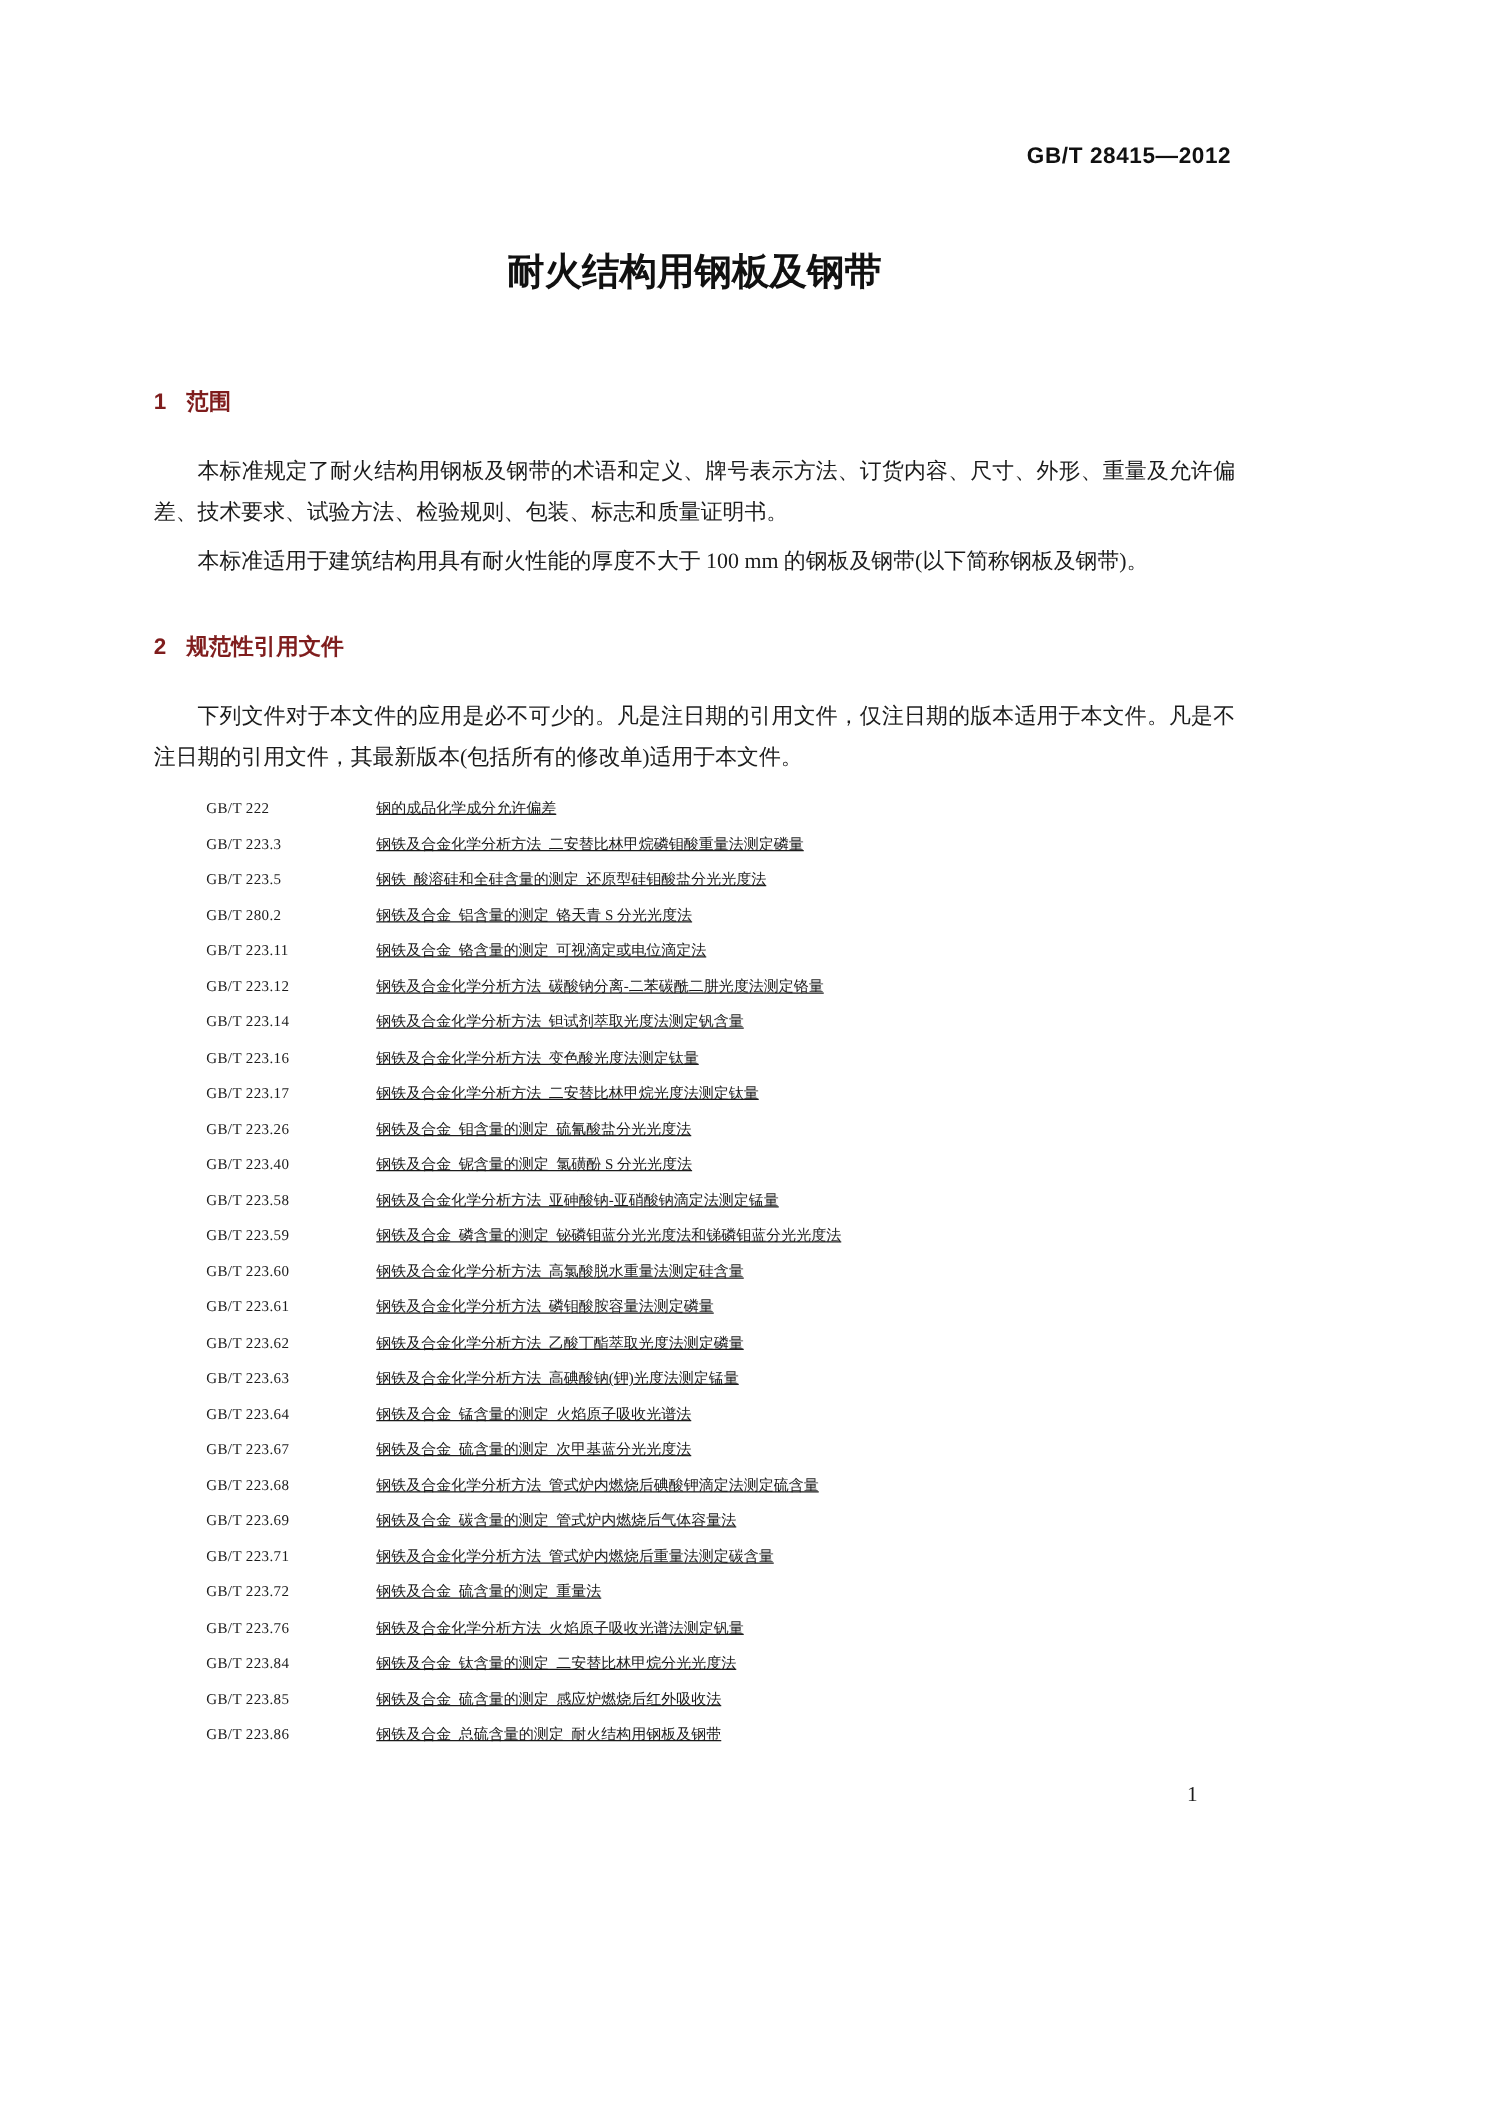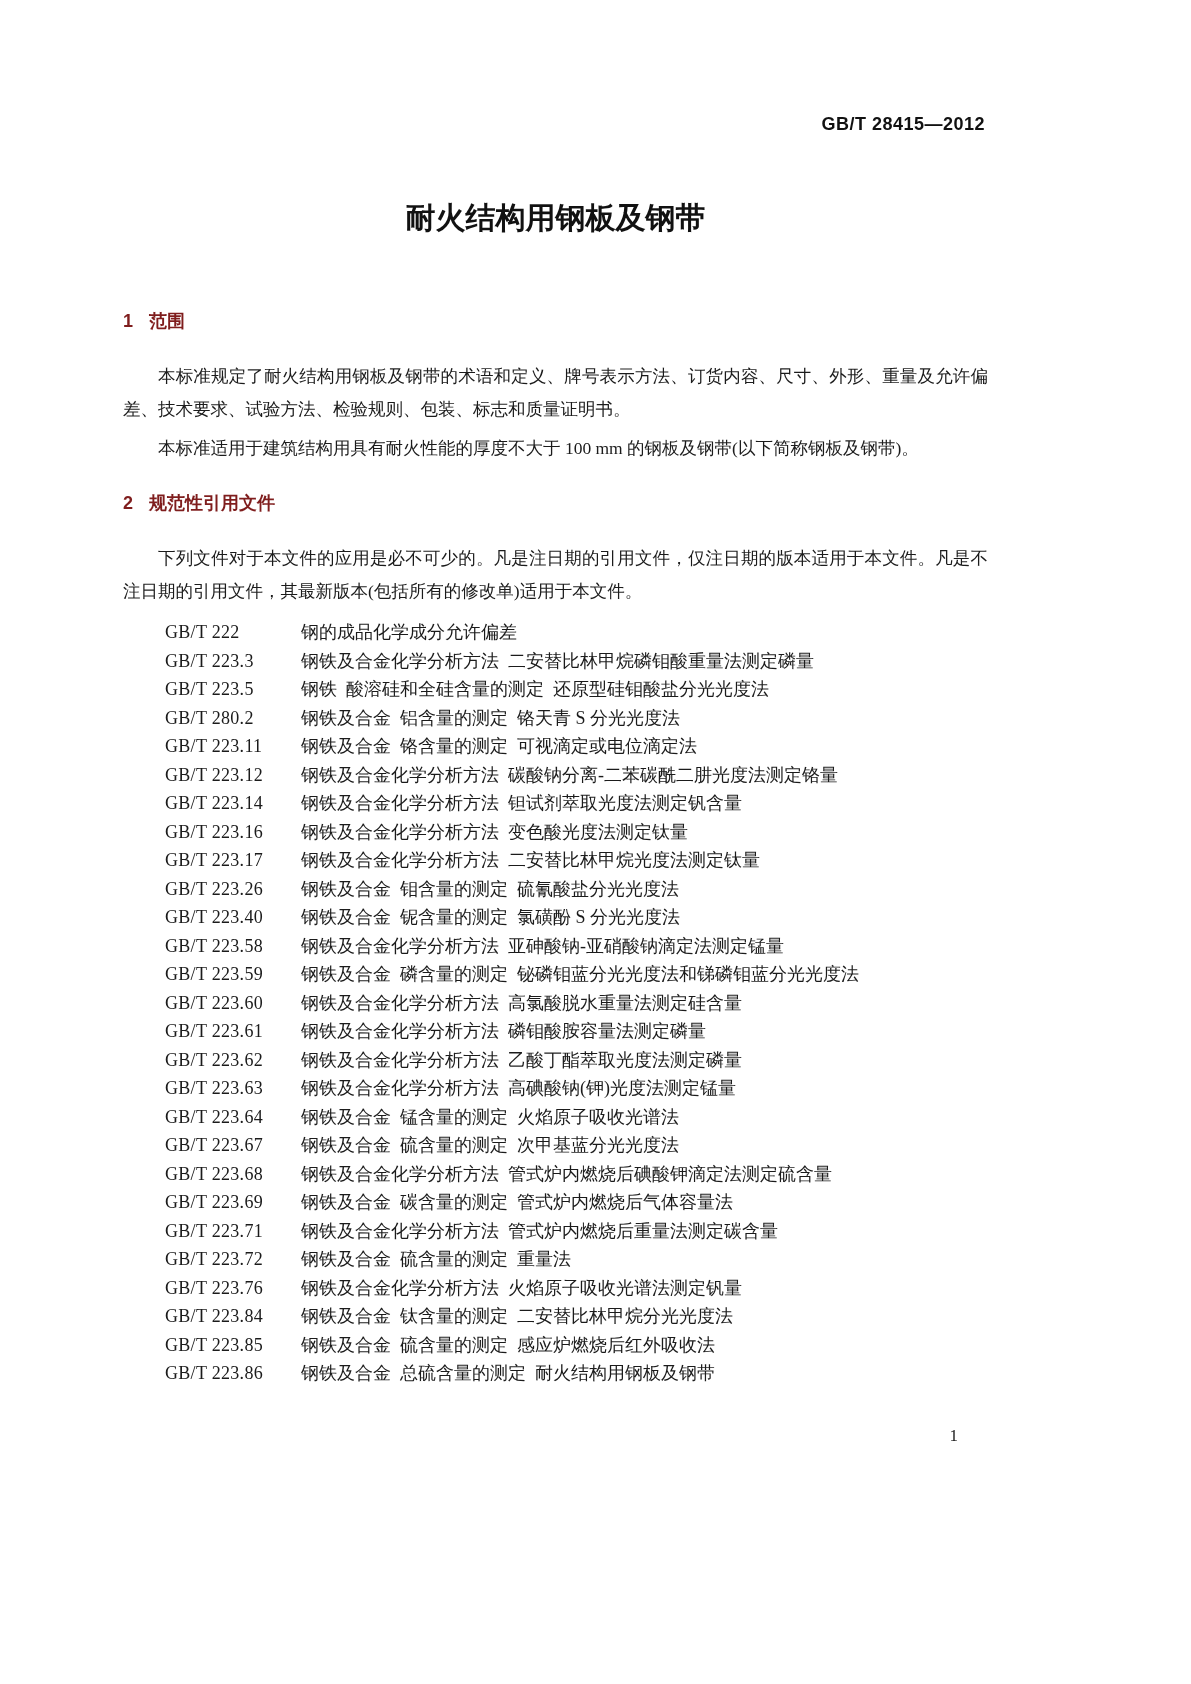--- a/index.html
+++ b/index.html
@@ -37,38 +37,39 @@
   }
   .sec-heading {
     font-family: "Liberation Sans", "DejaVu Sans", sans-serif;
     font-weight: bold;
     font-size: 18px;
     line-height: 26px;
     color: #7f1d1d;
   }
   .sec-heading .sec-num { display: inline-block; margin-right: 16px; }
   #sec1-heading { margin-top: 70px; }
-  #sec2-heading { margin-top: 25px; }
+  #sec2-heading { margin-top: 39px; }
   .body-para {
     margin-top: 26px;
     font-size: 17.5px;
     line-height: 33px;
     text-align: justify;
     text-indent: 2em;
     white-space: pre-wrap;
   }
   .body-para + .body-para { margin-top: 6px; }
   .ref-list {
     margin-top: 10px;
     padding-left: 42px;
   }
   .ref-item {
-    font-size: 18px;
+    font-size: 12px;
     line-height: 28.5px;
     white-space: pre-wrap;
+    text-decoration: underline;
   }
   .ref-code {
     display: inline-block;
     width: 136px;
     letter-spacing: 0.3px;
   }
   .page-number {
     position: absolute;
     top: 1426px;
     right: 233px;

